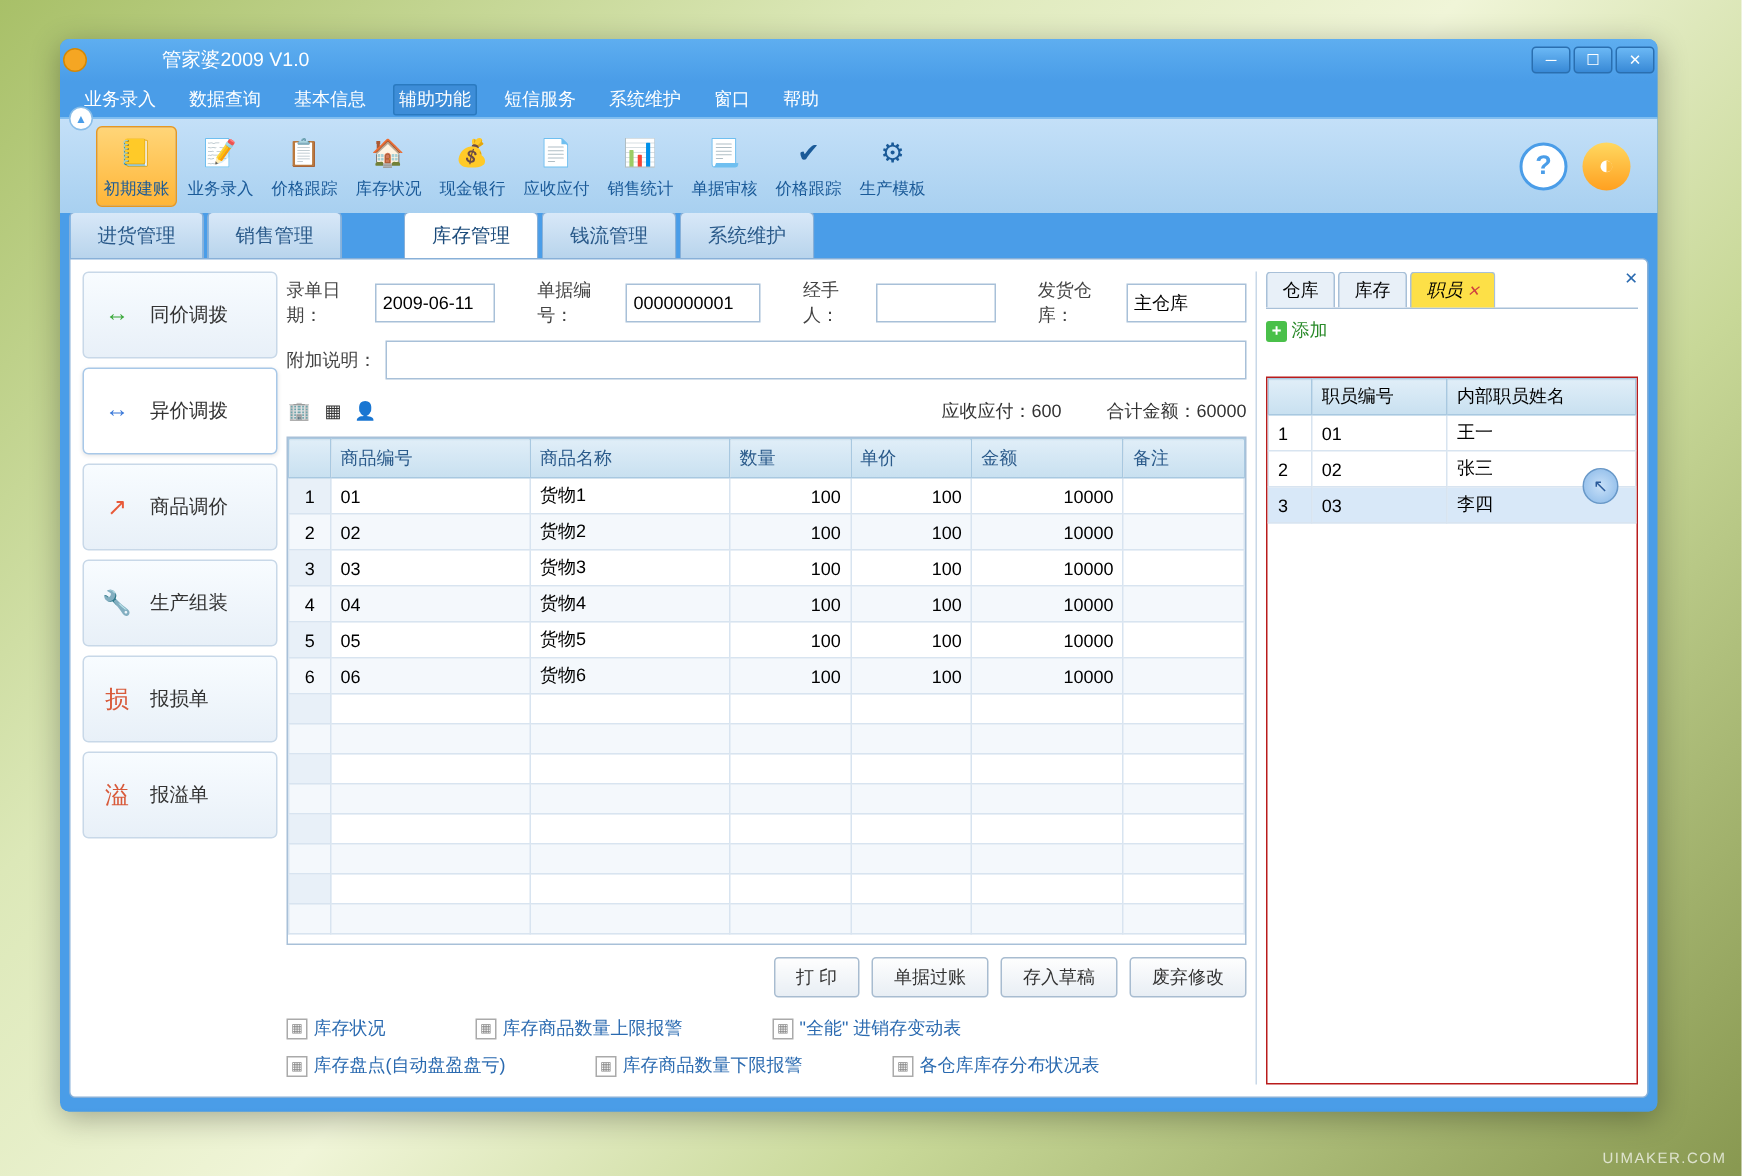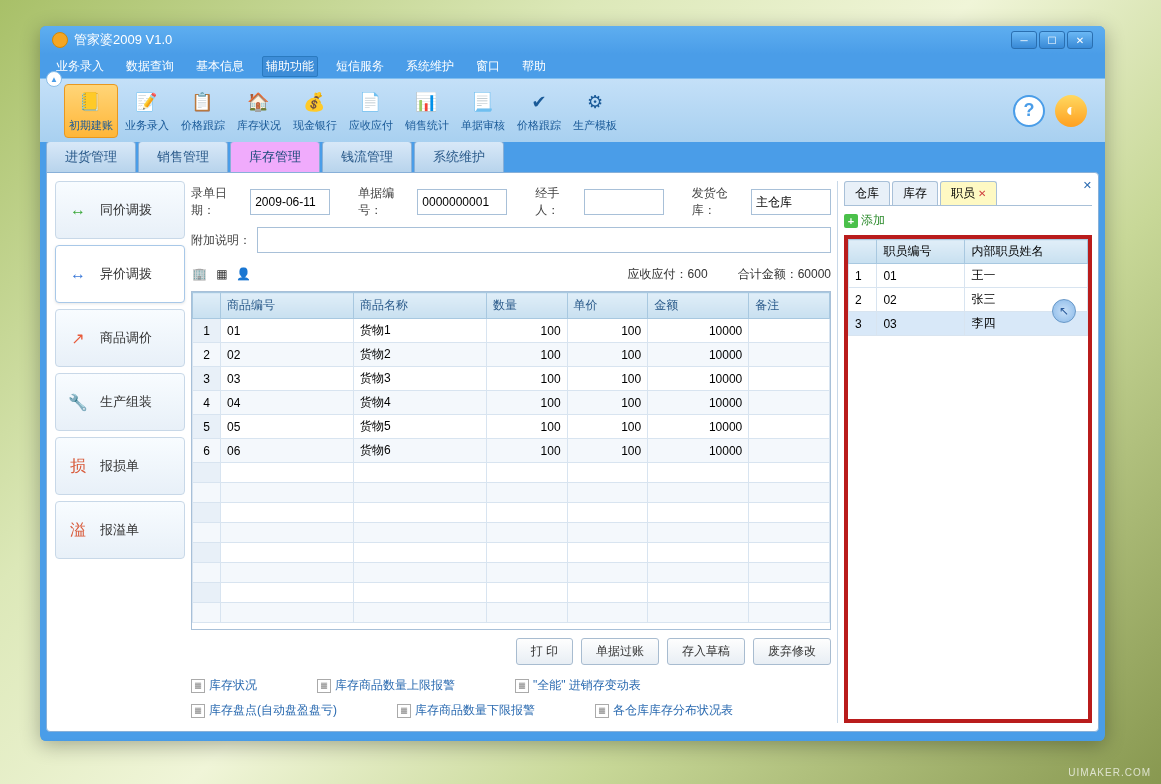--- a/index.html
+++ b/index.html
@@ -1,37 +1,37 @@
 <!DOCTYPE html>
 <html><head>
 <meta charset="utf-8">
 <style>
 * { margin: 0; padding: 0; box-sizing: border-box; font-family: "Microsoft YaHei", Arial, sans-serif; }
 body { width: 1161px; height: 784px; background: linear-gradient(135deg, #a8c068 0%, #dce8b8 30%, #f0f5d8 50%, #c8d898 70%, #889850 100%); overflow: hidden; }
 .window { position: absolute; top: 26px; left: 40px; width: 1065px; height: 715px; background: #4a9de8; border-radius: 6px; box-shadow: 0 4px 20px rgba(0,0,0,0.3); overflow: hidden; }
-.titlebar { height: 28px; background: linear-gradient(#5eaef0, #4a9de8); display:flex; align-items:center; padding: 0 12px; color:#fff; font-size:13px; }
+.titlebar { height: 28px; background: linear-gradient(#5eaef0, #4a9de8); display:flex; align-items:center; padding: 0 2px; color:#fff; font-size:13px;gap:44px; }
 .titlebar .app-icon { width:16px; height:16px; background:#f5a623; border-radius:50%; margin-right:6px; border:1px solid #d48806; }
 .win-controls { margin-left:auto; display:flex; gap:2px; }
 .win-btn { width:26px; height:18px; background:linear-gradient(#6bb8f5,#3889d6); border:1px solid #2a6fb0; border-radius:3px; display:flex; align-items:center; justify-content:center; color:#fff; font-size:10px; cursor:pointer; }
 .win-btn.close { background:linear-gradient(#6bb8f5,#3889d6); }
 .menubar { height:24px; background:#4a9de8; display:flex; align-items:center; padding:0 12px; gap:14px; }
 .menu-item { color:#fff; font-size:12px; cursor:pointer; padding:2px 4px; }
 .menu-item.active { border:1px solid #2a7ac0; background:#3d8dd8; border-radius:2px; padding:1px 3px; }
 .toolbar { height:64px; background:linear-gradient(#c4e0f8, #a8d0f0); border-top:1px solid #7fbef0; display:flex; align-items:center; padding:0 8px; gap:2px; position:relative; }
 .toolbar-collapse { position:absolute; left:6px; top:-8px; width:16px; height:16px; background:#fff; border:1px solid #88bde8; border-radius:50%; display:flex; align-items:center; justify-content:center; font-size:8px; color:#4a9de8; cursor:pointer; }
 .tool-btn { width:54px; height:54px; display:flex; flex-direction:column; align-items:center; justify-content:center; font-size:11px; color:#1a5a98; cursor:pointer; border-radius:4px; }
 .tool-btn.active { background:linear-gradient(#ffd578,#ffb638); border:1px solid #e89820; }
 .tool-icon { width:28px; height:28px; margin-bottom:2px; display:flex; align-items:center; justify-content:center; font-size:18px; }
 .help-icons { margin-left:auto; display:flex; gap:10px; padding-right:10px; }
 .help-icon { width:32px; height:32px; border-radius:50%; display:flex; align-items:center; justify-content:center; font-size:18px; cursor:pointer; }
 .help-icon.q { background:#fff; color:#4a9de8; border:2px solid #4a9de8; font-weight:bold; }
 .help-icon.g { background:linear-gradient(#ffd860,#ffa020); color:#fff; }
 .content-tabs { height:30px; display:flex; align-items:flex-end; padding:0 6px; }
 .ctab { padding:6px 18px; background:linear-gradient(#d8e8f8,#b8d4ec); border:1px solid #88b0d8; border-bottom:none; border-radius:4px 4px 0 0; margin-right:2px; font-size:13px; color:#2a5a8a; cursor:pointer; }
-.ctab.active { background:#f0abfc; color:#1a4a7a; }
+.ctab.active { background:#ffffff; color:#1a4a7a;margin-left:39px; }
 .content { background:#fff; margin:0 6px 6px 6px; height:560px; border:1px solid #88b0d8; border-radius:0 4px 4px 4px; display:flex; padding:8px 6px 8px 8px; gap:6px; }
 .sidebar { width:130px; display:flex; flex-direction:column; gap:6px; }
 .side-item { height:58px; background:linear-gradient(#f8fcff,#e8f0f8); border:1px solid #c8d8e8; border-radius:4px; display:flex; align-items:center; padding:0 10px; gap:10px; cursor:pointer; font-size:13px; color:#333; }
 .side-item.active { background:#fff; border:1px solid #a8c8e8; box-shadow:0 1px 3px rgba(0,0,0,0.1); }
 .side-icon { width:24px; height:24px; display:flex; align-items:center; justify-content:center; font-size:16px; }
 .main { flex:1; display:flex; flex-direction:column; }
 .form-row { display:flex; align-items:center; gap:6px; font-size:12px; color:#333; padding:4px 0; }
 .form-label { color:#444; }
 .form-input { border:1px solid #a8c0d8; height:20px; padding:12px 4px; font-size:12px; }
 .mini-icons { display:flex; gap:4px; padding:4px 0; }
@@ -45,28 +45,28 @@
 .grid .rownum { background:#e8f0f8; text-align:center; width:28px; }
 .action-row { display:flex; justify-content:flex-end; gap:8px; padding:8px 0; }
 .btn { padding:4px 14px; background:linear-gradient(#fefefe,#e8eef4); border:1px solid #a8bcd0; border-radius:3px; font-size:12px; color:#333; cursor:pointer; }
 .links-row { display:flex; gap:60px; font-size:12px; padding:4px 0; }
 .link-item { color:#2a6ab0; cursor:pointer; display:flex; align-items:center; gap:4px; }
 .link-icon { color:#888; width:14px; height:14px; border:1px solid #aaa; display:inline-flex; align-items:center; justify-content:center; font-size:8px; }
 .right-panel { width:255px; display:flex; flex-direction:column; border-left:1px solid #c8d8e8; padding-left:6px; position:relative; }
 .rp-close { position:absolute; right:0; top:-2px; color:#2a6ab0; font-size:11px; cursor:pointer; }
 .rp-tabs { display:flex; border-bottom:1px solid #a8c0d8; font-size:12px; }
 .rp-tab { padding:3px 10px; border:1px solid #a8c0d8; border-bottom:none; background:#e8f0f8; margin-right:2px; border-radius:3px 3px 0 0; cursor:pointer; display:flex; align-items:center; gap:3px; }
-.rp-tab.active { background:#fef9c3; }
+.rp-tab.active { background:#fde047;font-style:italic; }
 .rp-tab .x { color:#d04040; font-size:10px; }
 .rp-toolbar { display:flex; align-items:center; gap:4px; padding:6px 0; font-size:12px; }
 .add-btn { display:flex; align-items:center; gap:3px; color:#2a8a2a; cursor:pointer; }
 .plus-icon { width:14px; height:14px; background:#4ac04a; color:#fff; border-radius:2px; display:flex; align-items:center; justify-content:center; font-size:11px; font-weight:bold; }
 .filter-btn { border:1px solid #88a8c8; padding:1px 6px; font-size:11px; color:#2a6ab0; background:#f0f6fc; cursor:pointer; border-radius:2px; }
 .search-input { border:1px solid #a8c0d8; height:20px; flex:1; padding:0 4px; font-size:11px; color:#999; }
-.rp-grid-wrap { flex:1; border:4px solid #b91c1c; overflow:auto; position:relative; }
+.rp-grid-wrap { flex:1; border:1px solid #b91c1c; overflow:auto; position:relative;margin-top:16px; }
 .rp-grid { width:100%; border-collapse:collapse; font-size:12px; }
 .rp-grid th { background:linear-gradient(#e0eef8,#c8e0f0); border:1px solid #a8c8e0; padding:3px 6px; font-weight:normal; text-align:left; }
 .rp-grid td { border:1px solid #d8e4f0; padding:3px 6px; height:20px; }
 .rp-grid tr.selected td { background:#d8e8f8; }
 .float-arrow { position:absolute; right:12px; top:60px; width:24px; height:24px; background:radial-gradient(#c8e0f8,#88b8e8); border:1px solid #6898c8; border-radius:50%; display:flex; align-items:center; justify-content:center; color:#2a5a9a; font-size:12px; cursor:pointer; }
 .statusbar { height:22px; background:linear-gradient(#4a9de8,#3a8dd8); display:flex; align-items:center; padding:0 12px; color:#fff; font-size:12px; }
 .watermark { position:absolute; bottom:6px; right:10px; color:#fff; font-size:10px; opacity:0.7; letter-spacing:1px; }
 </style>
 </head>
 <body>

